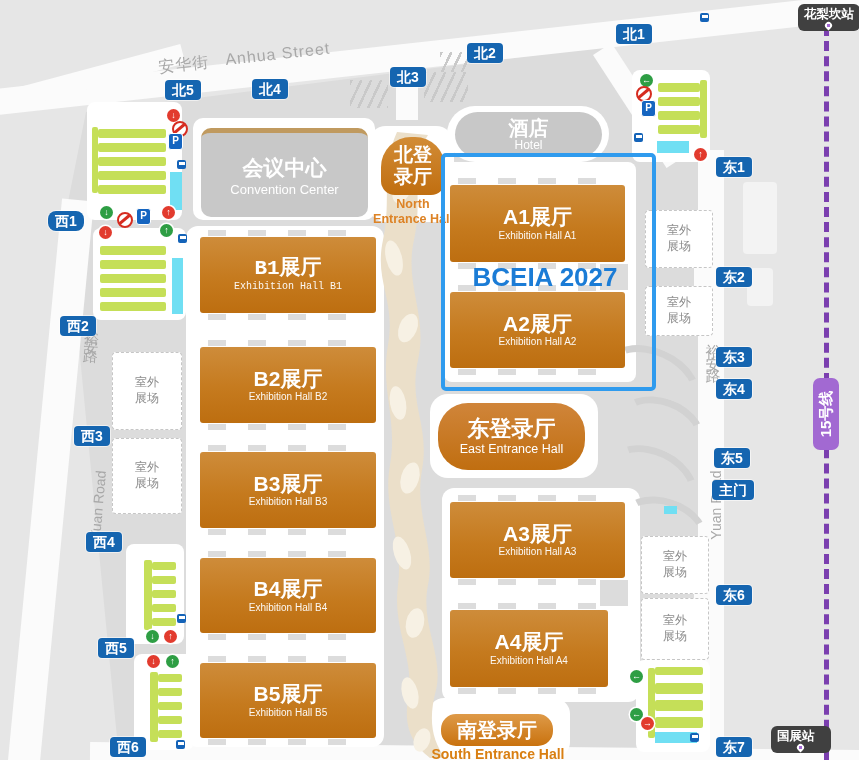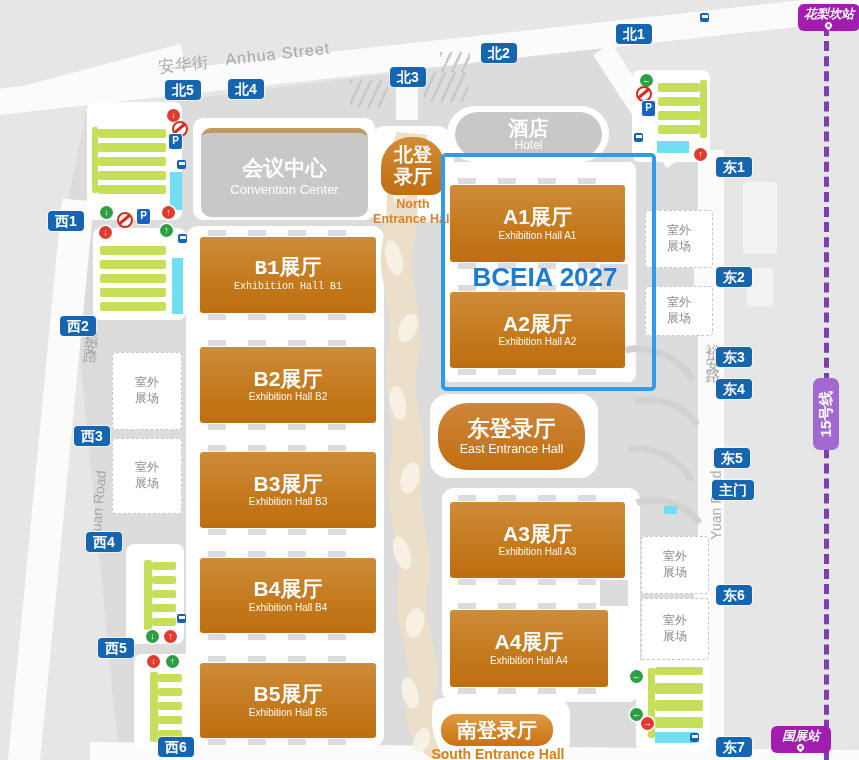--- a/index.html
+++ b/index.html
@@ -39,22 +39,22 @@
     border-radius:3px;color:#fff;font-size:10px;font-weight:bold;line-height:14px;
     text-align:center;z-index:20;}
   .noent{position:absolute;width:12px;height:12px;border-radius:50%;background:#fff;
     border:2px solid #D62C20;z-index:20;}
   .noent::after{content:"";position:absolute;left:-1px;top:4px;width:13px;height:2.5px;
     background:#D62C20;transform:rotate(-40deg);}
   .bus{position:absolute;width:9px;height:9px;background:#1463B8;border-radius:2px;z-index:20;}
   .bus::after{content:"";position:absolute;left:1.5px;top:2px;width:6px;height:2.5px;background:#fff;}
   
   .mline{position:absolute;border-left:5px dashed #7B3FAF;z-index:15;}
-  .mbadge{position:absolute;background:#a21caf;color:#fff;font-size:12.5px;font-weight:bold;
-    text-align:center;border-radius:6px;padding:4px 6px 10px;z-index:16;line-height:1;font-style:italic;}
+  .mbadge{position:absolute;background:#404040;color:#fff;font-size:12.5px;font-weight:bold;
+    text-align:left;border-radius:6px;padding:4px 6px 10px;z-index:16;line-height:1;}
   .pin{position:absolute;left:50%;bottom:2px;width:7px;height:7px;margin-left:-4px;
     background:radial-gradient(circle at 50% 50%,#A269D2 0 1.6px,#fff 1.8px);
     border-radius:50% 50% 50% 0;transform:rotate(-45deg);}
   .hatch{position:absolute;background:repeating-linear-gradient(115deg,#C9C9C9 0 2.5px,transparent 2.5px 9px);z-index:6;}
   .plaza{position:absolute;border:7px solid #D2D2D2;border-radius:50%;
     border-color:#D2D2D2 transparent transparent transparent;z-index:6;}
   .dock-tab{position:absolute;background:#DCDCDC;z-index:13;}
   .slab{position:absolute;background:#F3F3F3;border-radius:4px;z-index:4;}
 </style>
 </head>
@@ -295,30 +295,30 @@
   <div class="psign" style="left:641px;top:100px;">P</div>
   <div class="bus" style="left:634px;top:133px;"></div>
   <div class="cic red" style="left:694px;top:148px;">↑</div>
   <div class="bus" style="left:700px;top:13px;"></div>
   <div class="cic green" style="left:630px;top:670px;">←</div>
   <div class="cic green" style="left:630px;top:708px;">←</div>
   <div class="cic red" style="left:641px;top:717px;">→</div>
   <div class="bus" style="left:690px;top:733px;"></div>
 
   <div class="badge" style="left:616px;top:24px;">北1</div>
-  <div class="badge" style="left:481px;top:43px;">北2</div>
+  <div class="badge" style="left:467px;top:43px;">北2</div>
   <div class="badge" style="left:390px;top:67px;">北3</div>
-  <div class="badge" style="left:228px;top:79px;">北4</div>
+  <div class="badge" style="left:252px;top:79px;">北4</div>
   <div class="badge" style="left:165px;top:80px;">北5</div>
-  <div class="badge" style="left:48px;top:211px;">西1</div>
+  <div class="badge" style="left:48px;top:211px;border-radius:8px;">西1</div>
   <div class="badge" style="left:60px;top:316px;">西2</div>
   <div class="badge" style="left:74px;top:426px;">西3</div>
   <div class="badge" style="left:86px;top:532px;">西4</div>
   <div class="badge" style="left:98px;top:638px;">西5</div>
-  <div class="badge" style="left:110px;top:737px;margin-left:48px;">西6</div>
+  <div class="badge" style="left:110px;top:737px;">西6</div>
   <div class="badge" style="left:716px;top:157px;">东1</div>
   <div class="badge" style="left:716px;top:267px;">东2</div>
   <div class="badge" style="left:716px;top:347px;">东3</div>
   <div class="badge" style="left:716px;top:379px;">东4</div>
   <div class="badge" style="left:714px;top:448px;">东5</div>
   <div class="badge" style="left:712px;top:480px;">主门</div>
   <div class="badge" style="left:716px;top:585px;">东6</div>
   <div class="badge" style="left:716px;top:737px;">东7</div>
 
   <div class="mline" style="left:824px;top:26px;height:734px;"></div>

